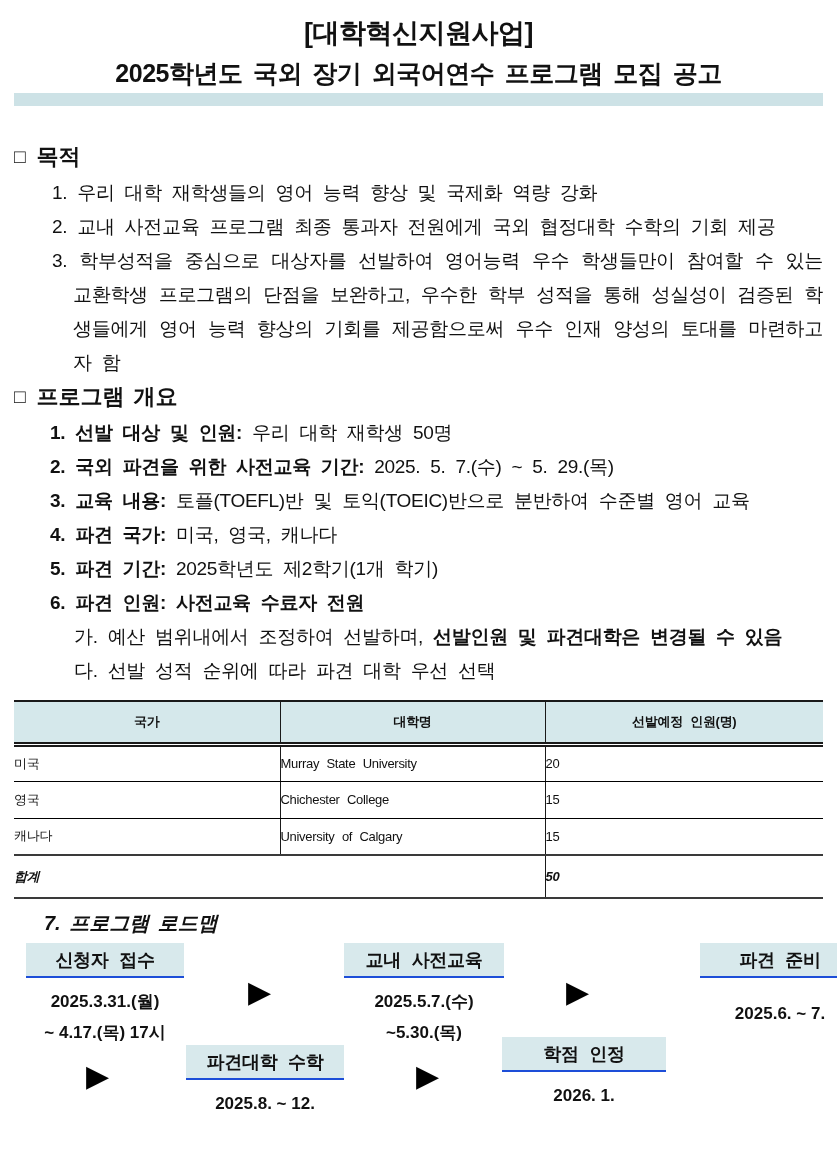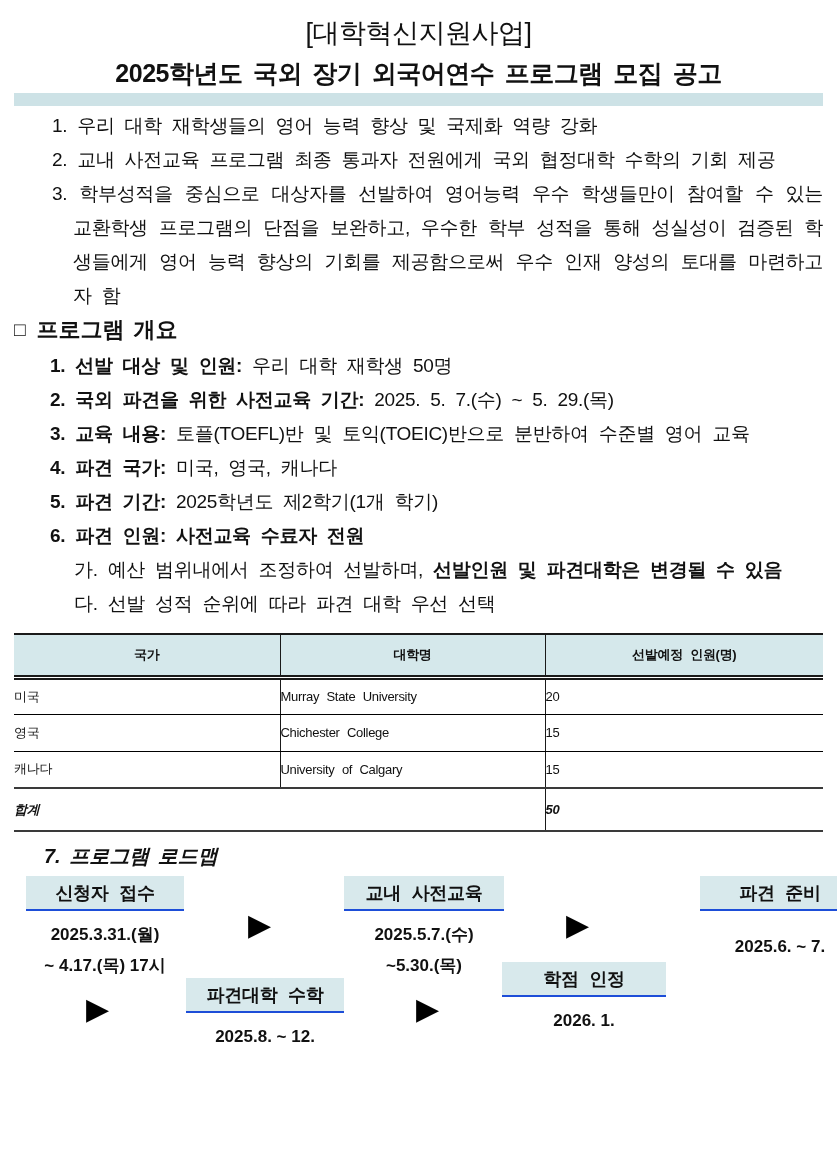--- a/index.html
+++ b/index.html
@@ -16,21 +16,21 @@
     font-family: "Liberation Sans", "DejaVu Sans", sans-serif;
     color: #111;
   }
   .page { padding: 0 14px; }
 
   .doc-title {
     margin-top: 17px;
     text-align: center;
     font-size: 27px;
     line-height: 33px;
-    font-weight: 400;
+    font-weight: 700;
     letter-spacing: -0.5px;
   }
   .doc-subtitle {
     margin-top: 8px;
     text-align: center;
     font-size: 25px;
     line-height: 30px;
     font-weight: 700;
     letter-spacing: -0.5px;
     word-spacing: 4px;
@@ -158,20 +158,23 @@
 </style>
 </head>
 <body>
 
 <div class="page">
 
   <div class="doc-title">[대학혁신지원사업]</div>
   <div class="doc-subtitle">2025학년도 국외 장기 외국어연수 프로그램 모집 공고</div>
   <div class="accent-bar"></div>
 
+  <div class="sec-heading">
+    <span class="sq">□</span><span>목적</span>
+  </div>
   <div class="body-list">
     <div class="p-item">1. 우리 대학 재학생들의 영어 능력 향상 및 국제화 역량 강화</div>
     <div class="p-item">2. 교내 사전교육 프로그램 최종 통과자 전원에게 국외 협정대학 수학의 기회 제공</div>
     <div class="p-item">3. 학부성적을 중심으로 대상자를 선발하여 영어능력 우수 학생들만이 참여할 수 있는 교환학생 프로그램의 단점을 보완하고, 우수한 학부 성적을 통해 성실성이 검증된 학생들에게 영어 능력 향상의 기회를 제공함으로써 우수 인재 양성의 토대를 마련하고자 함</div>
   </div>
 
   <div class="sec-heading overview">
     <span class="sq">□</span><span>프로그램 개요</span>
   </div>
   <div class="body-list">
@@ -281,21 +284,21 @@
 
     <div class="step" style="left:172px; top:108px; width:158px;">
       <div class="step-title">파견대학 수학</div>
       <div class="step-dates">
         <div>2025.8. ~ 12.</div>
       </div>
     </div>
 
     <div class="arrow" style="left:402px; top:124px;">▶</div>
 
-    <div class="step" style="left:488px; top:92px; width:164px;">
+    <div class="step" style="left:488px; top:100px; width:164px;">
       <div class="step-title">학점 인정</div>
       <div class="step-dates">
         <div>2026. 1.</div>
       </div>
     </div>
 
   </div>
 
 </div>
 

